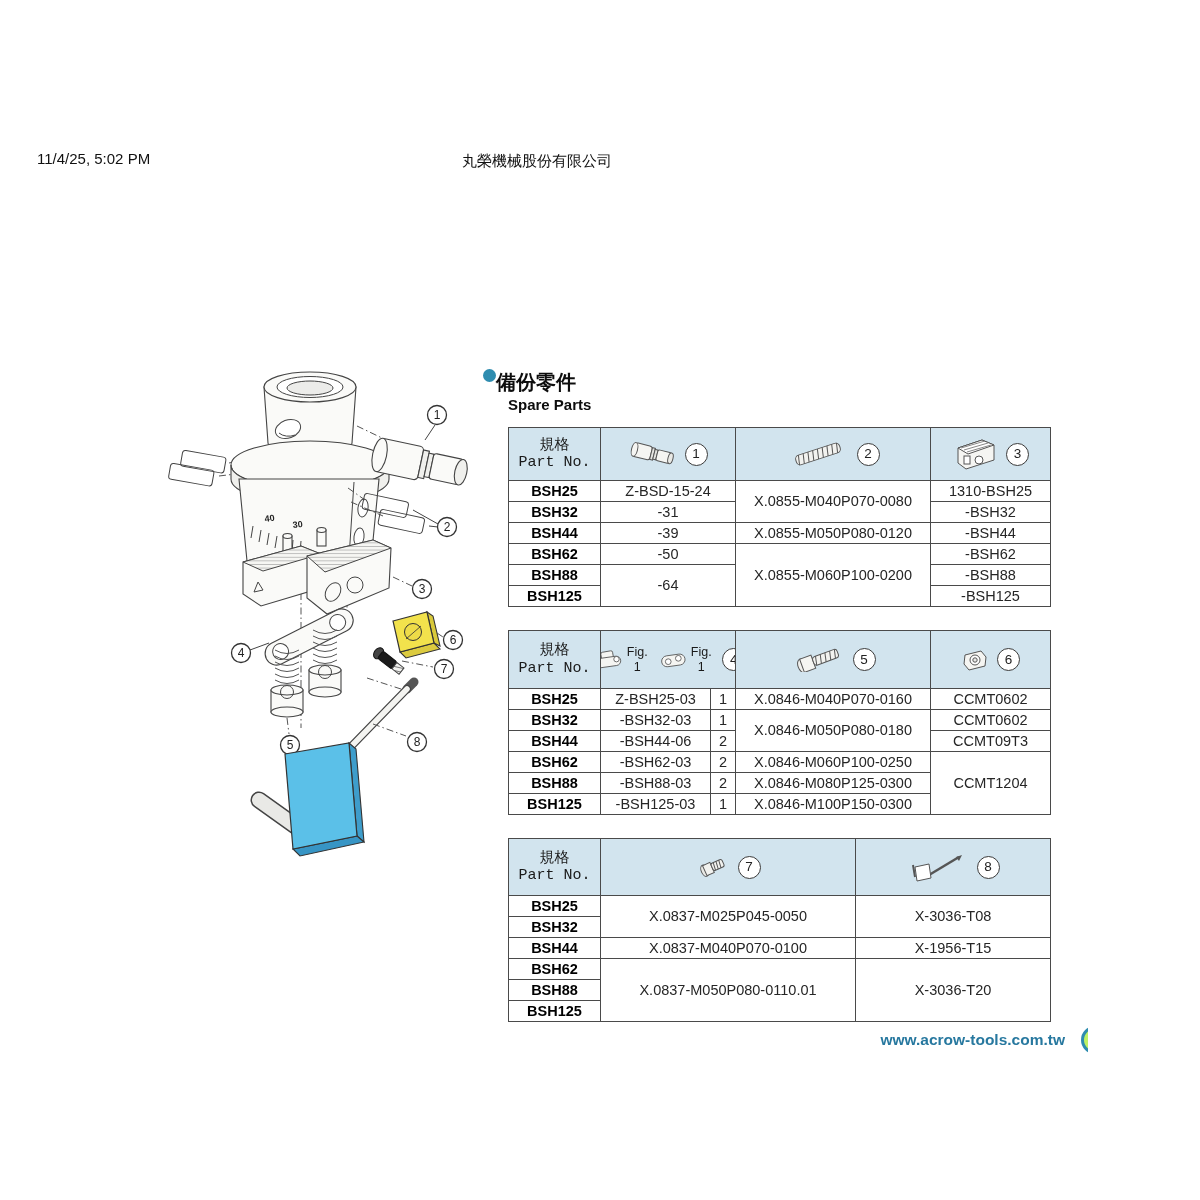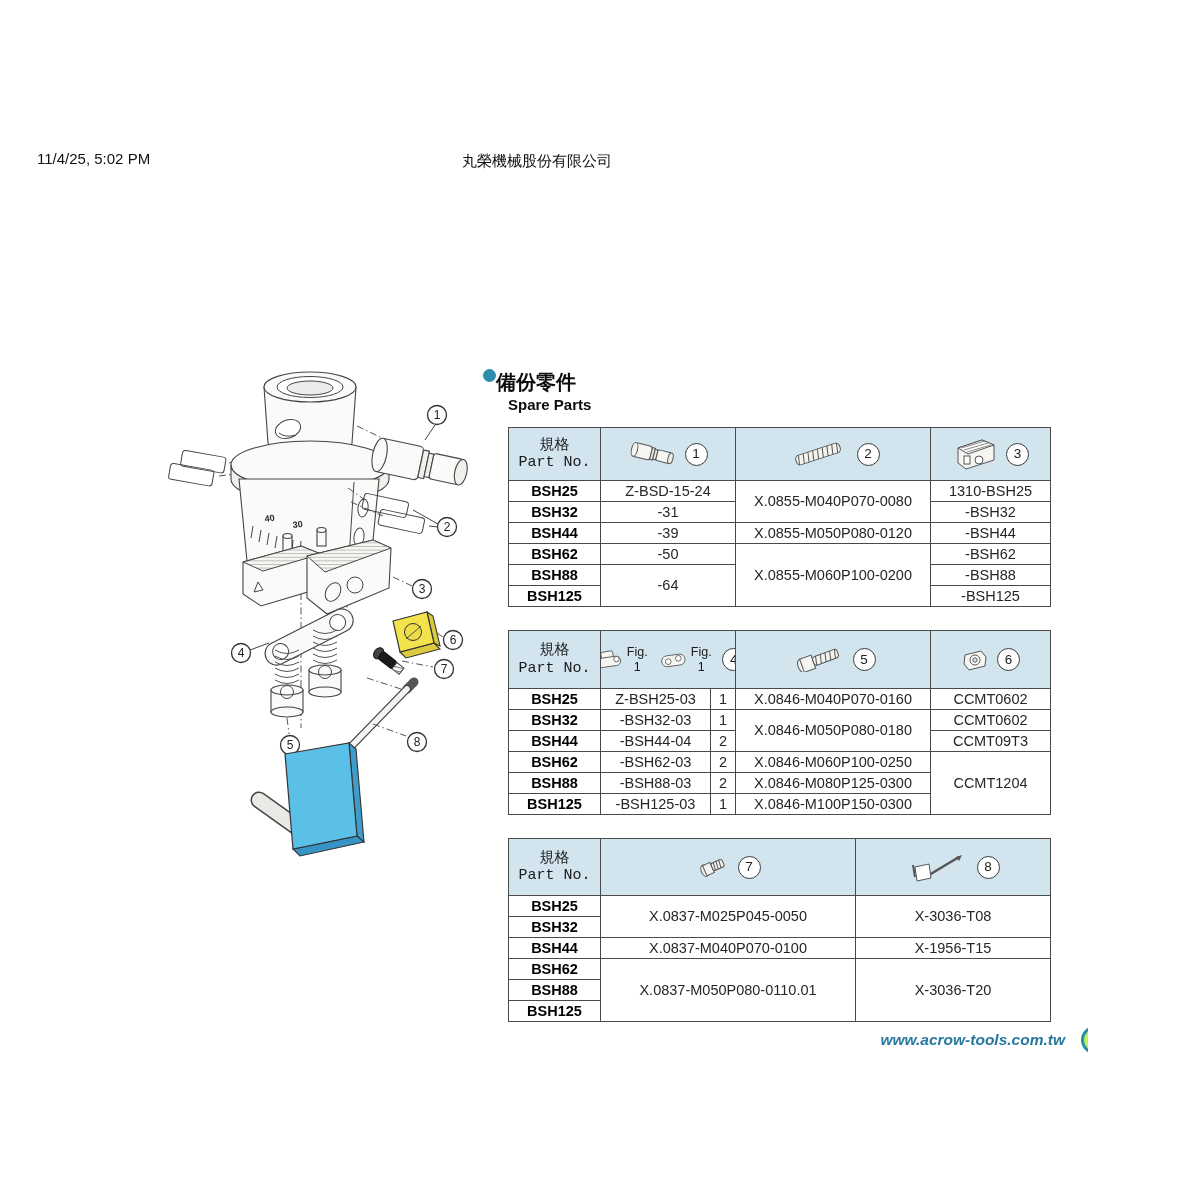--- a/index.html
+++ b/index.html
@@ -27,21 +27,21 @@
   table.parts tbody td{height:20px;}
   td.pn{font-weight:bold;color:#000;}
   .spec-h div{font-size:15px;color:#1a1a1a;font-family:Liberation Mono, monospace;}
   .hdr-flex{display:flex;align-items:center;justify-content:center;gap:8px;}
   .cnum{display:inline-flex;width:21px;height:21px;border:1.4px solid #3a3a3a;border-radius:50%;
         background:#fff;align-items:center;justify-content:center;font-size:13.5px;color:#222;flex:0 0 auto;}
   .figcol{display:flex;flex-direction:row;align-items:center;gap:1px;}
   .figlab{font-size:12.5px;color:#1a1a1a;}
 
   .site-link{position:absolute;left:0;width:1065px;top:1031px;text-align:right;font-size:15.5px;
-             font-weight:bold;font-style:italic;color:#27789F;text-decoration:none;display:block;}
+             font-weight:bold;color:#27789F;text-decoration:none;display:block;}
   .page-badge{position:absolute;left:1081px;top:1026px;width:28px;height:28px;border-radius:50%;
               background:#bef264;border:3px solid #2E8CAF;box-sizing:border-box;display:flex;align-items:center;
               justify-content:center;font-size:13px;font-weight:bold;color:#666;z-index:2;}
 
   svg text{font-family:"Liberation Sans",sans-serif;}
   .diagram{position:absolute;left:55px;top:330px;}
   .dd{stroke:#555;stroke-width:1;fill:none;stroke-dasharray:7 3 1.5 3;}
   .ln{stroke:#444;stroke-width:1;fill:none;}
   .part{fill:#fafaf8;stroke:#444;stroke-width:1.1;}
   .part2{fill:#f0f0ed;stroke:#444;stroke-width:1.1;}
@@ -436,21 +436,21 @@
       </tr>
       <tr>
         <td class="pn">BSH32</td>
         <td>-BSH32-03</td>
         <td>1</td>
         <td rowspan="2">X.0846-M050P080-0180</td>
         <td>CCMT0602</td>
       </tr>
       <tr>
         <td class="pn">BSH44</td>
-        <td>-BSH44-04</td>
+        <td>-BSH44-06</td>
         <td>2</td>
         <td>CCMT09T3</td>
       </tr>
       <tr>
         <td class="pn">BSH62</td>
         <td>-BSH62-03</td>
         <td>2</td>
         <td>X.0846-M060P100-0250</td>
         <td rowspan="3">CCMT1204</td>
       </tr>

